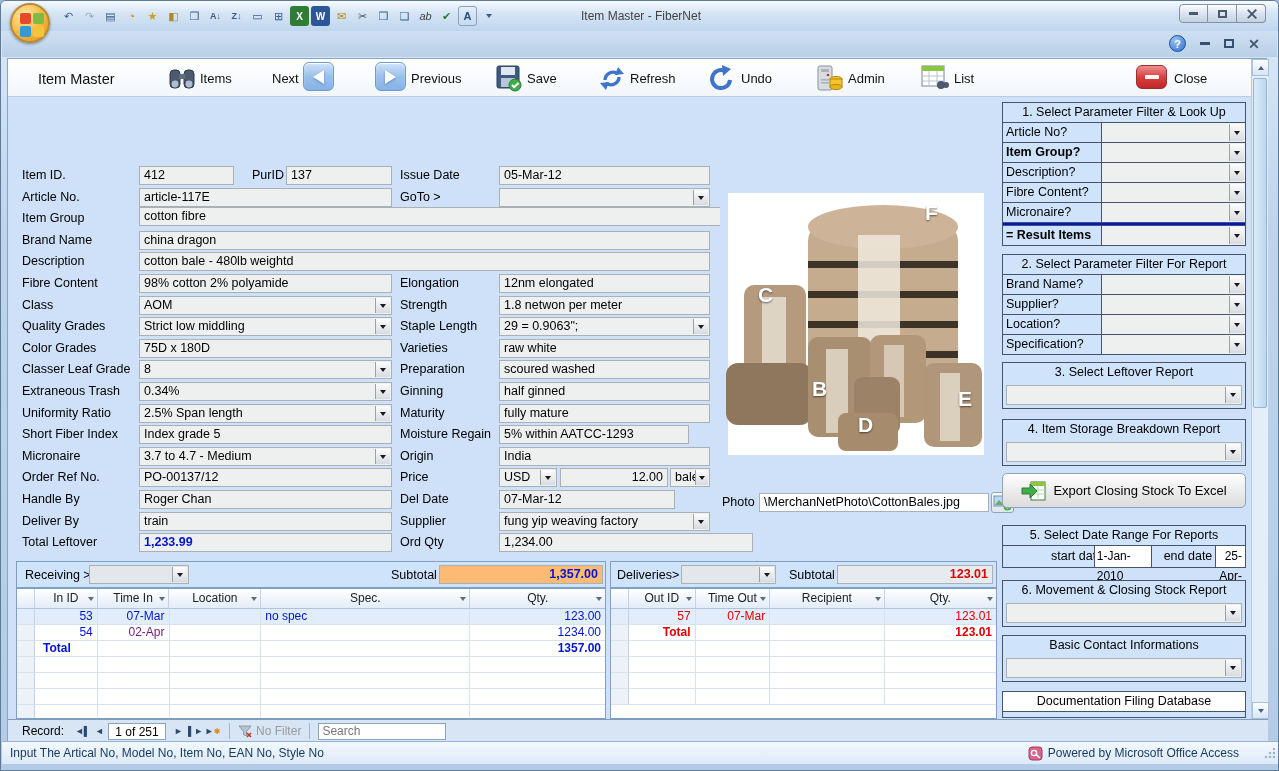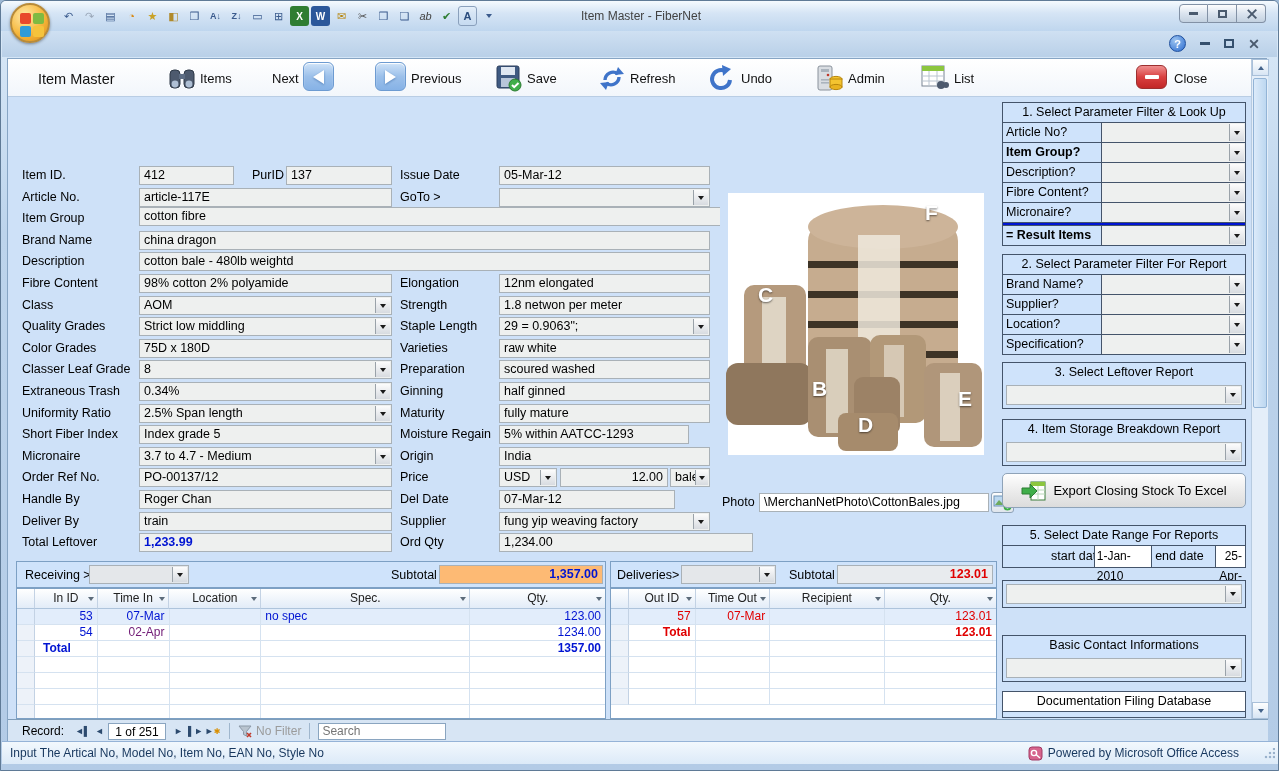--- a/index.html
+++ b/index.html
@@ -516,26 +516,27 @@
         <polygon points="1,8 9,8 9,4 16,11 9,18 9,14 1,14" fill="#3fae49" stroke="#2c7c33"></polygon>
       </svg>
       <span>Export Closing Stock To Excel</span>
     </div>
 
     <div class="panel" style="top:466px;">
       <div class="phead">5. Select Date Range For  Reports</div>
       <div class="srow" style="height:22px;">
         <div class="scell-l" style="width:57px;line-height:20px;margin-left:45px;">start date</div>
         <div style="width:71px;background:#fff;border-right:1px solid #44546a;font-size:12px;line-height:20px;padding:0 2px;">1-Jan-2010</div>
-        <div class="scell-l" style="width:79px;line-height:20px;">end date</div>
+        <div class="scell-l" style="width:79px;line-height:20px;text-align:right;">end date</div>
         <div style="flex:1;background:#fff;font-size:12px;line-height:20px;padding:0 3px;text-align:right;">25-Apr-12</div>
       </div>
     </div>
 
     <div class="panel" style="top:521px;">
+      <div class="phead">6. Movement &amp; Closing Stock Report</div>
       <div class="scombo">
           <span class="cbtn">
             <span class="tri"></span>
           </span>
         </div>
     </div>
 
     <div class="panel" style="top:576px;">
       <div class="phead">Basic Contact Informations</div>
       <div class="scombo">

